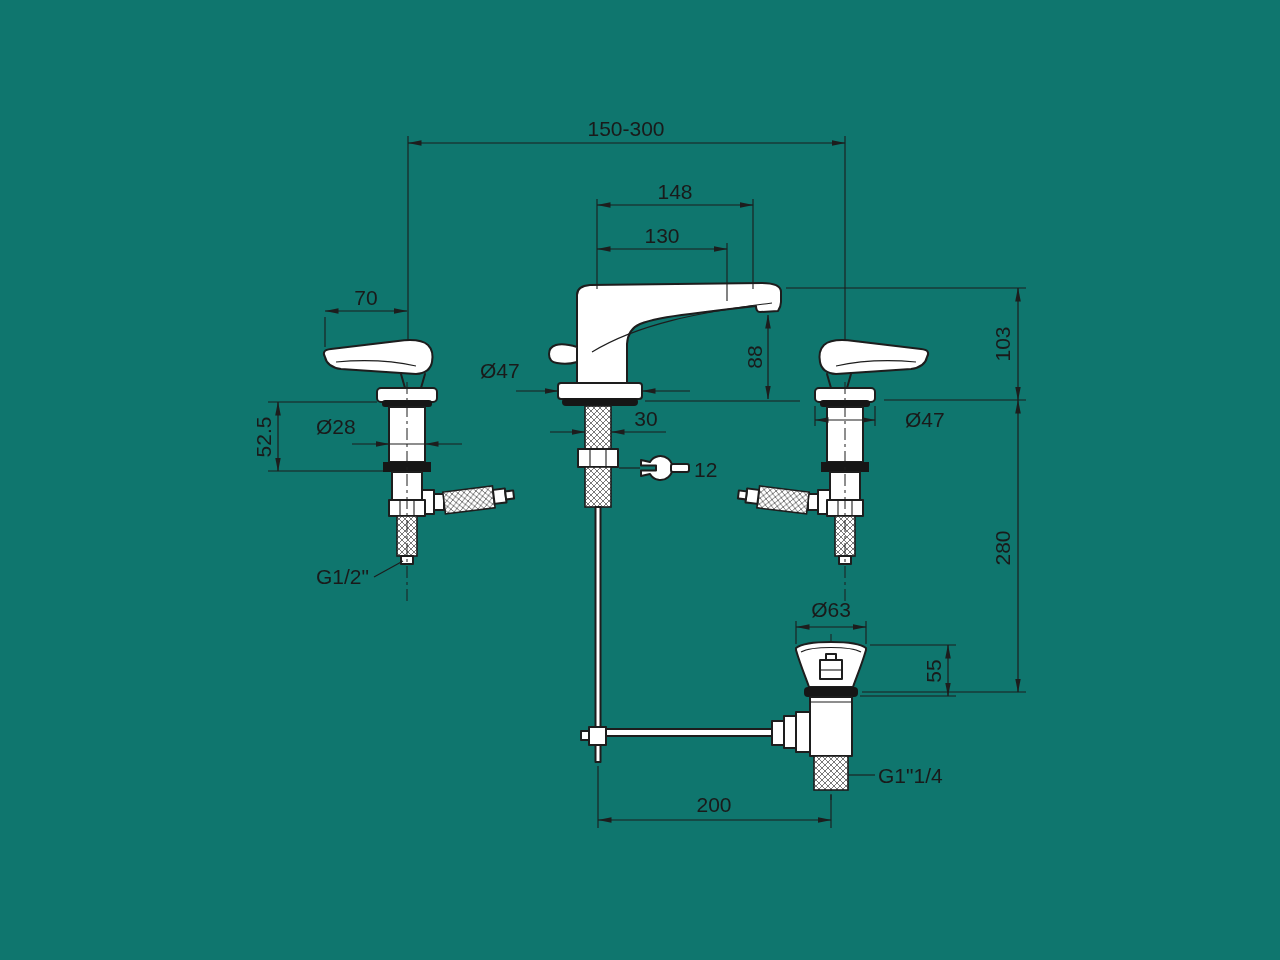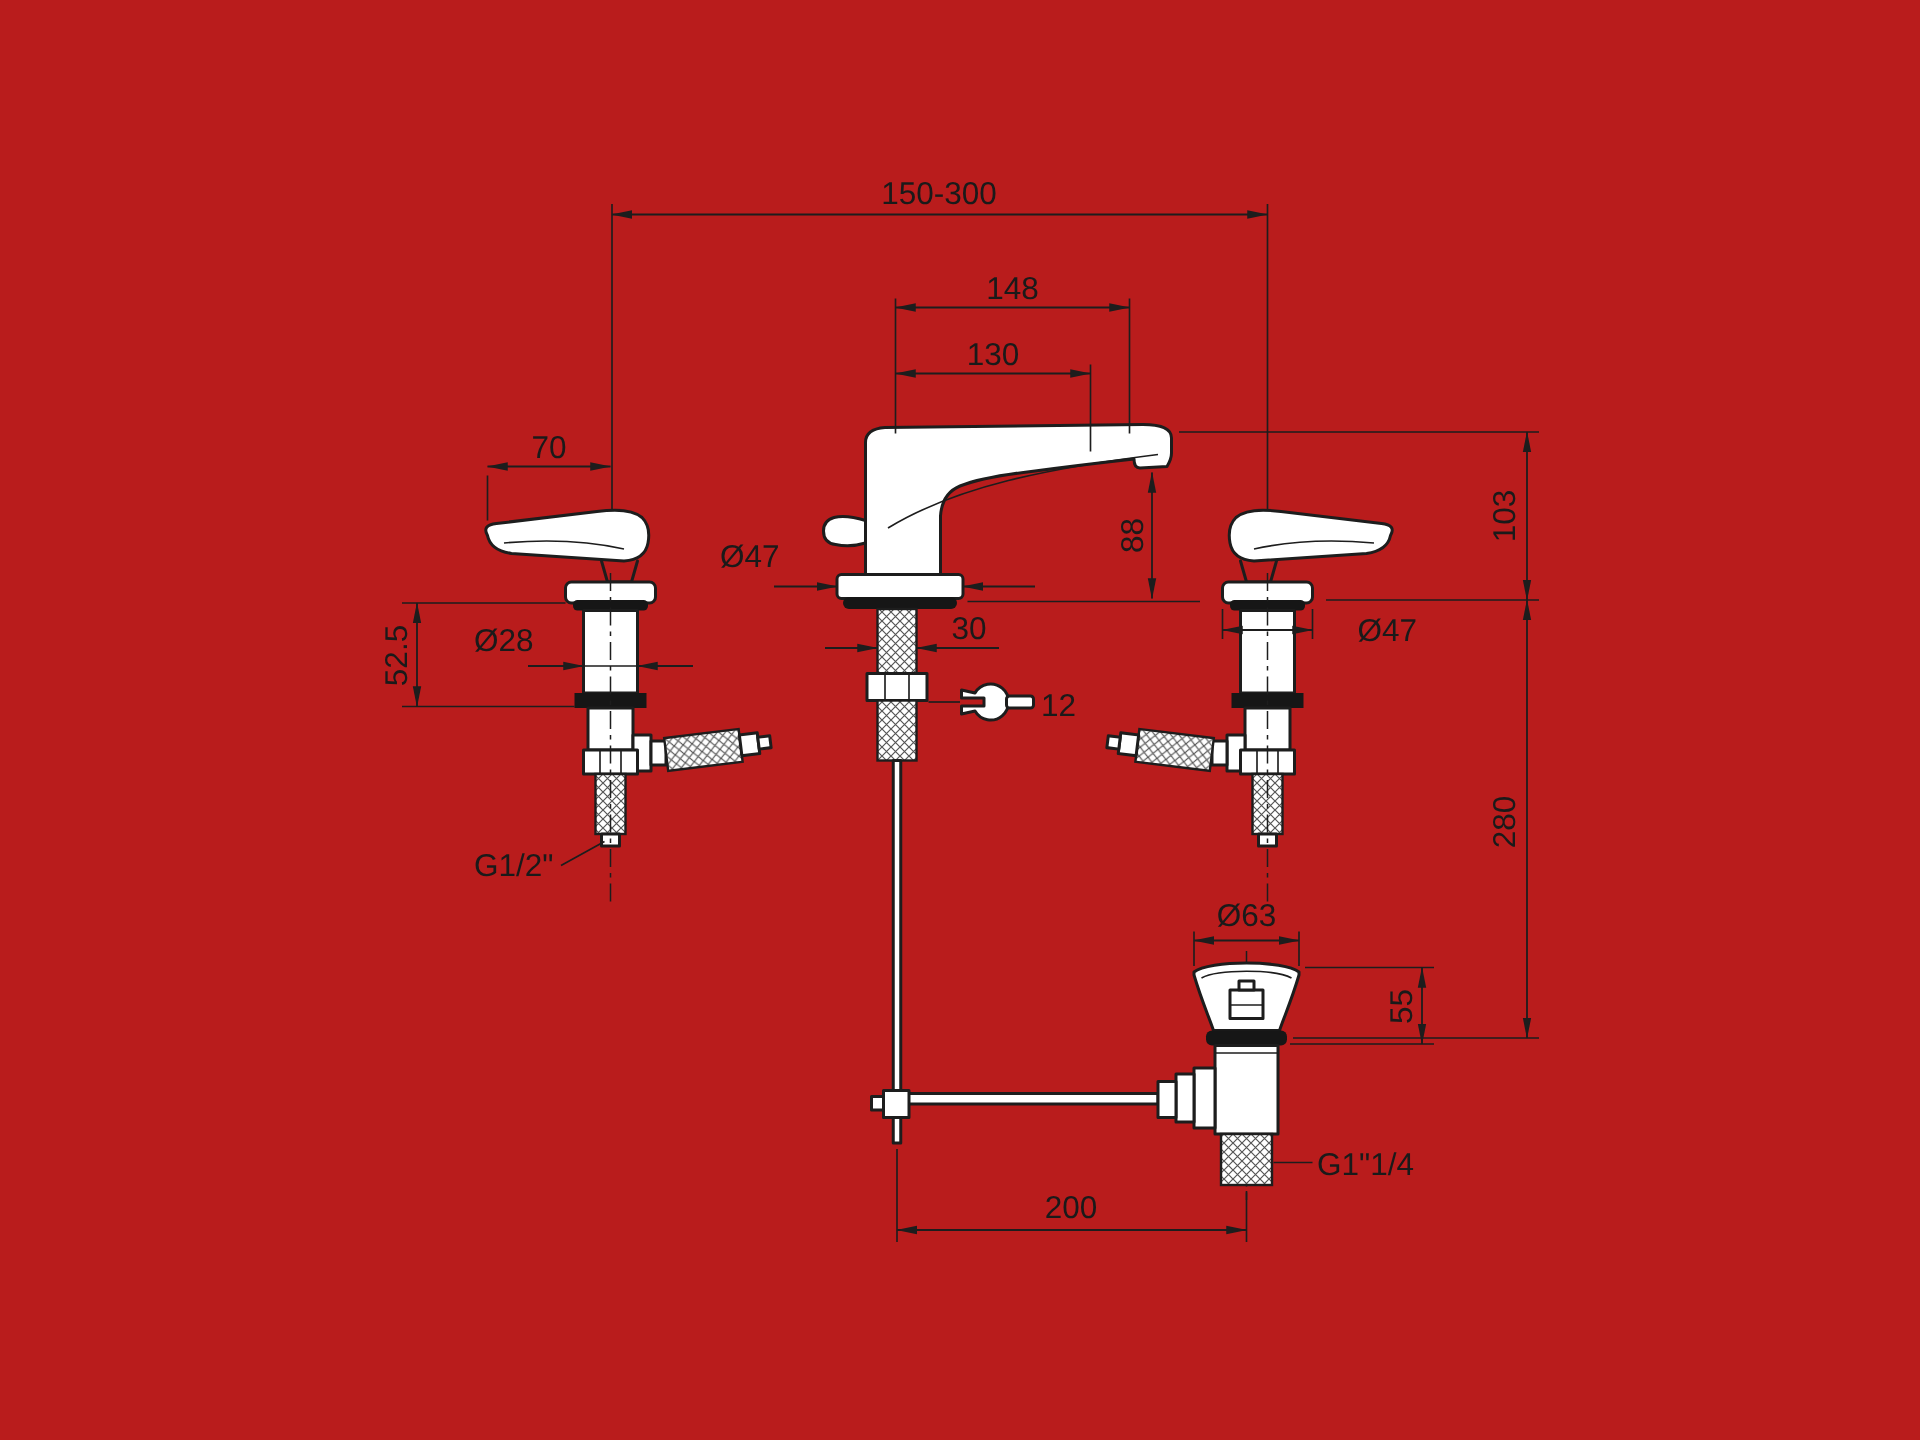--- a/index.html
+++ b/index.html
@@ -1,16 +1,16 @@
 <!DOCTYPE html>
 <html><head>
 <meta charset="utf-8">
 <style>
   html,body { margin:0; padding:0; background:#ffffff; }
-  .stage { position:relative; width:1280px; height:960px; background:#b91c1c; overflow:hidden; }
+  .stage { position:relative; width:1280px; height:960px; background:#0f766e; overflow:hidden; }
   svg text { font-family:"Liberation Sans", sans-serif; font-size:21px; fill:#1a1a1a; }
   .ol  { stroke:#1d1d1d; stroke-width:2; fill:#fff; stroke-linejoin:round; stroke-linecap:round; }
   .oln { stroke:#1d1d1d; stroke-width:2; fill:none; stroke-linejoin:round; stroke-linecap:round; }
   .thin{ stroke:#1d1d1d; stroke-width:1.1; fill:none; }
   .dim { stroke:#1d1d1d; stroke-width:1.2; fill:none; }
   .cl  { stroke:#1d1d1d; stroke-width:1; fill:none; stroke-dasharray:12 4 3 4; }
   .hx  { fill:url(#xhatch); stroke:#1d1d1d; stroke-width:1.6; }
   .dk  { fill:#161616; stroke:none; }
 </style>
 </head>

